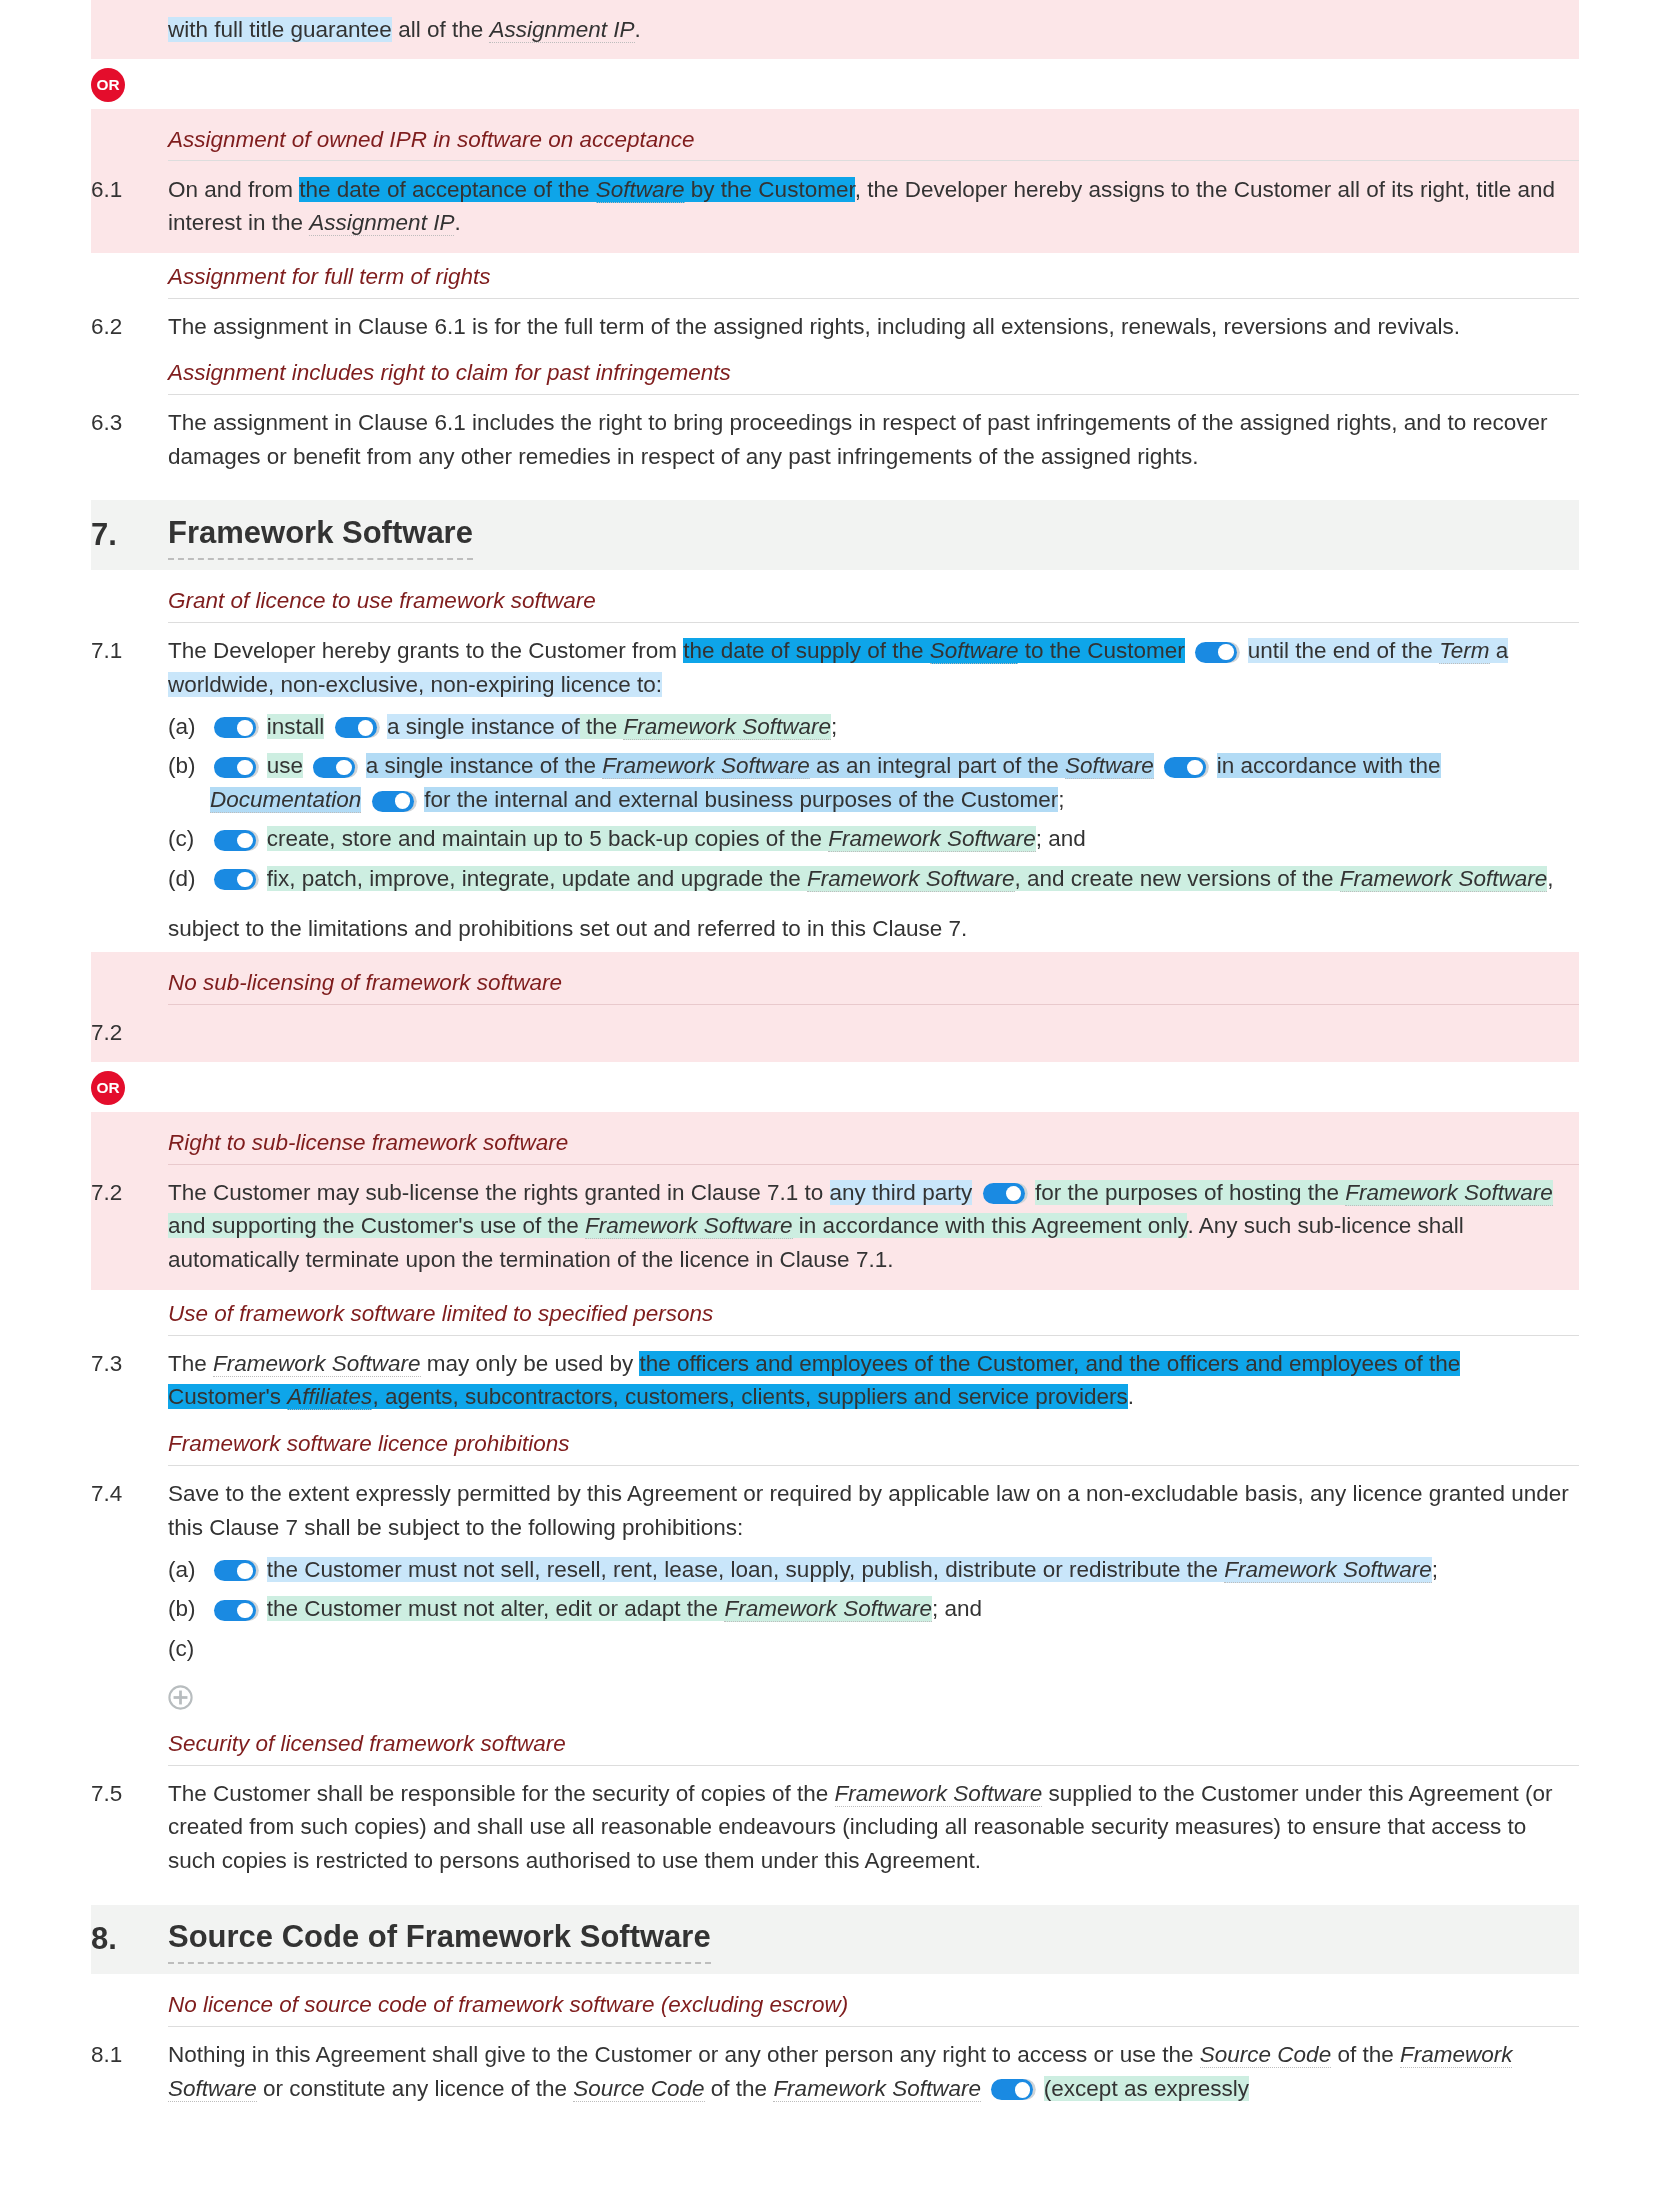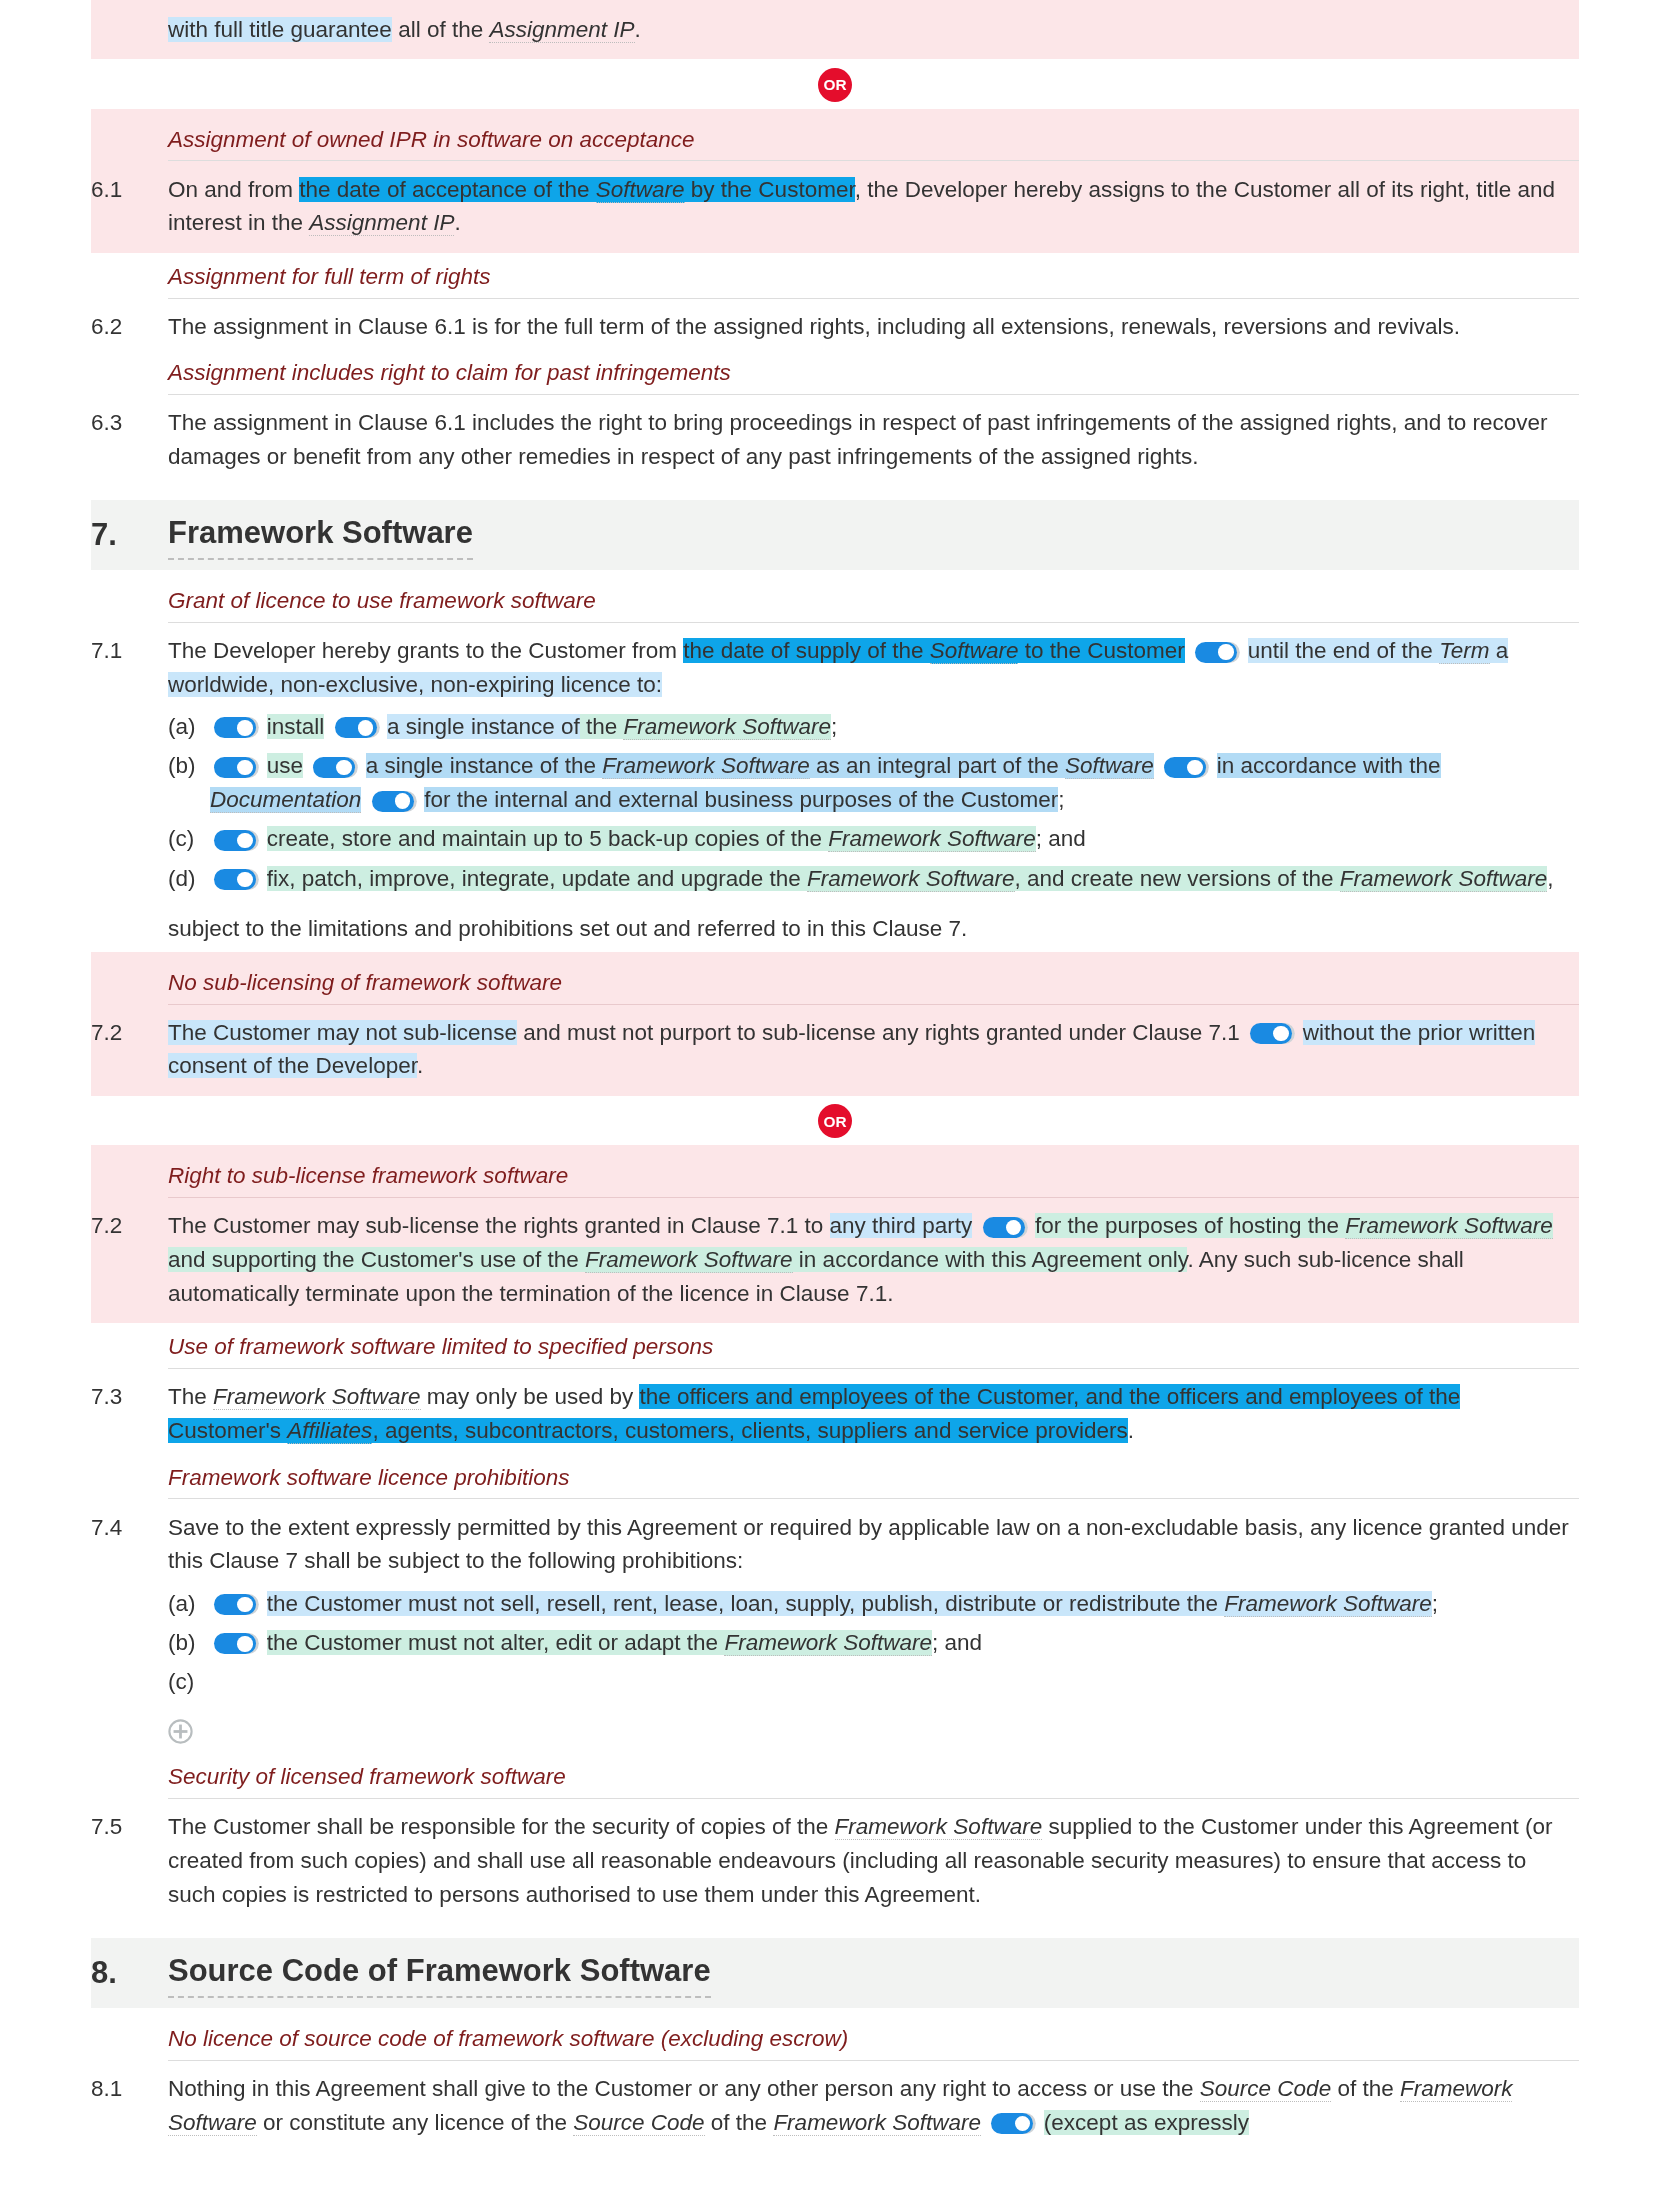--- a/index.html
+++ b/index.html
@@ -66,21 +66,21 @@
     justify-content: center;
     width: 34px;
     height: 34px;
     border-radius: 17px;
     background: #e40d2c;
     color: #fff;
     font-size: 15.4px;
     font-weight: bold;
   }
   .or-wrap {
-    text-align: center;
+    text-align: left;
     margin: 7px 0;
   }
   .hl-yellow { background: #0ea5e9; }
   .hl-teal   { background: #cdeee1; }
   .hl-blue   { background: #c9e6fa; text-align: center; }
   .hl-blue2  { background: #b2dbf5; }
   .def {
     border-bottom: 1.4px dotted #bdbdbd;
     font-style: italic;
   }
@@ -226,25 +226,20 @@
       </div>
       <div style="margin-top:14px">subject to the limitations and prohibitions set out and referred to in this Clause 7.</div>
     </div>
   </div>
 
   
   <div class="pink">
     <div class="subheading" style="border-bottom-color:#e9c9cc">No sub-licensing of framework software</div>
     <div class="section-row">
       <div class="num-col">7.2</div>
-      <div class="body-col">
-        <span class="hl-blue">The Customer may not sub-license</span><span> and must not purport to sub-license any rights granted under Clause 7.1</span>
-        <span class="toggle"></span>
-        <span class="hl-blue"> without the prior written consent of the Developer</span><span>.</span>
-      </div>
     </div>
   </div>
 
   <div class="or-wrap">
     <span class="or-pill">OR</span>
   </div>
 
   
   <div class="pink">
     <div class="subheading" style="border-bottom-color:#e9c9cc">Right to sub-license framework software</div>

